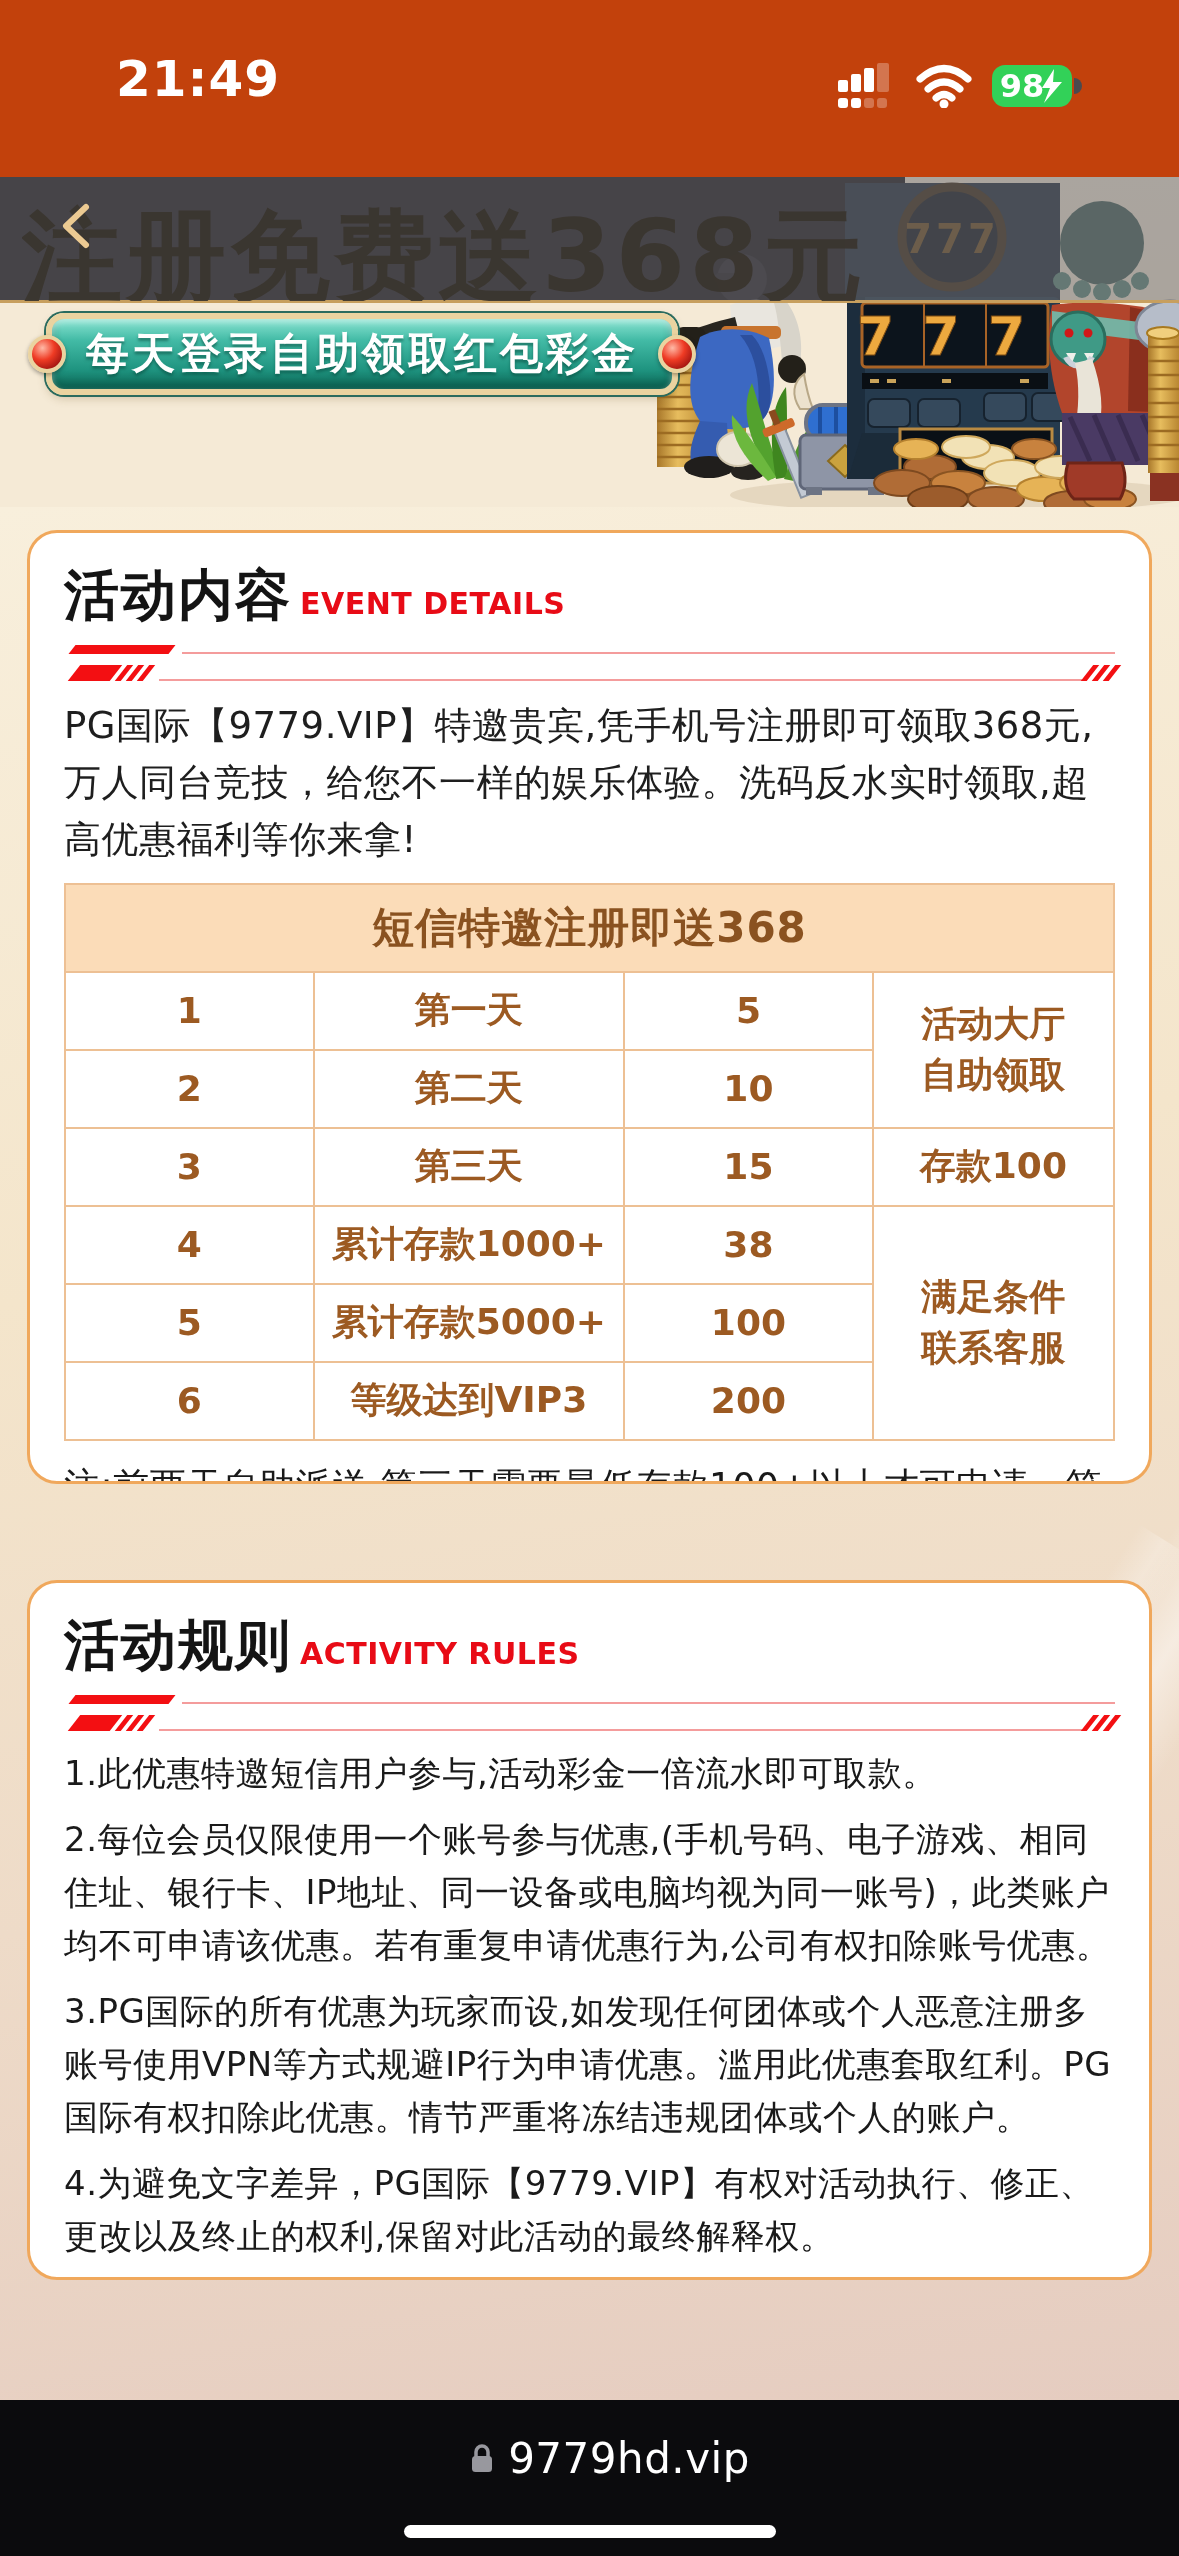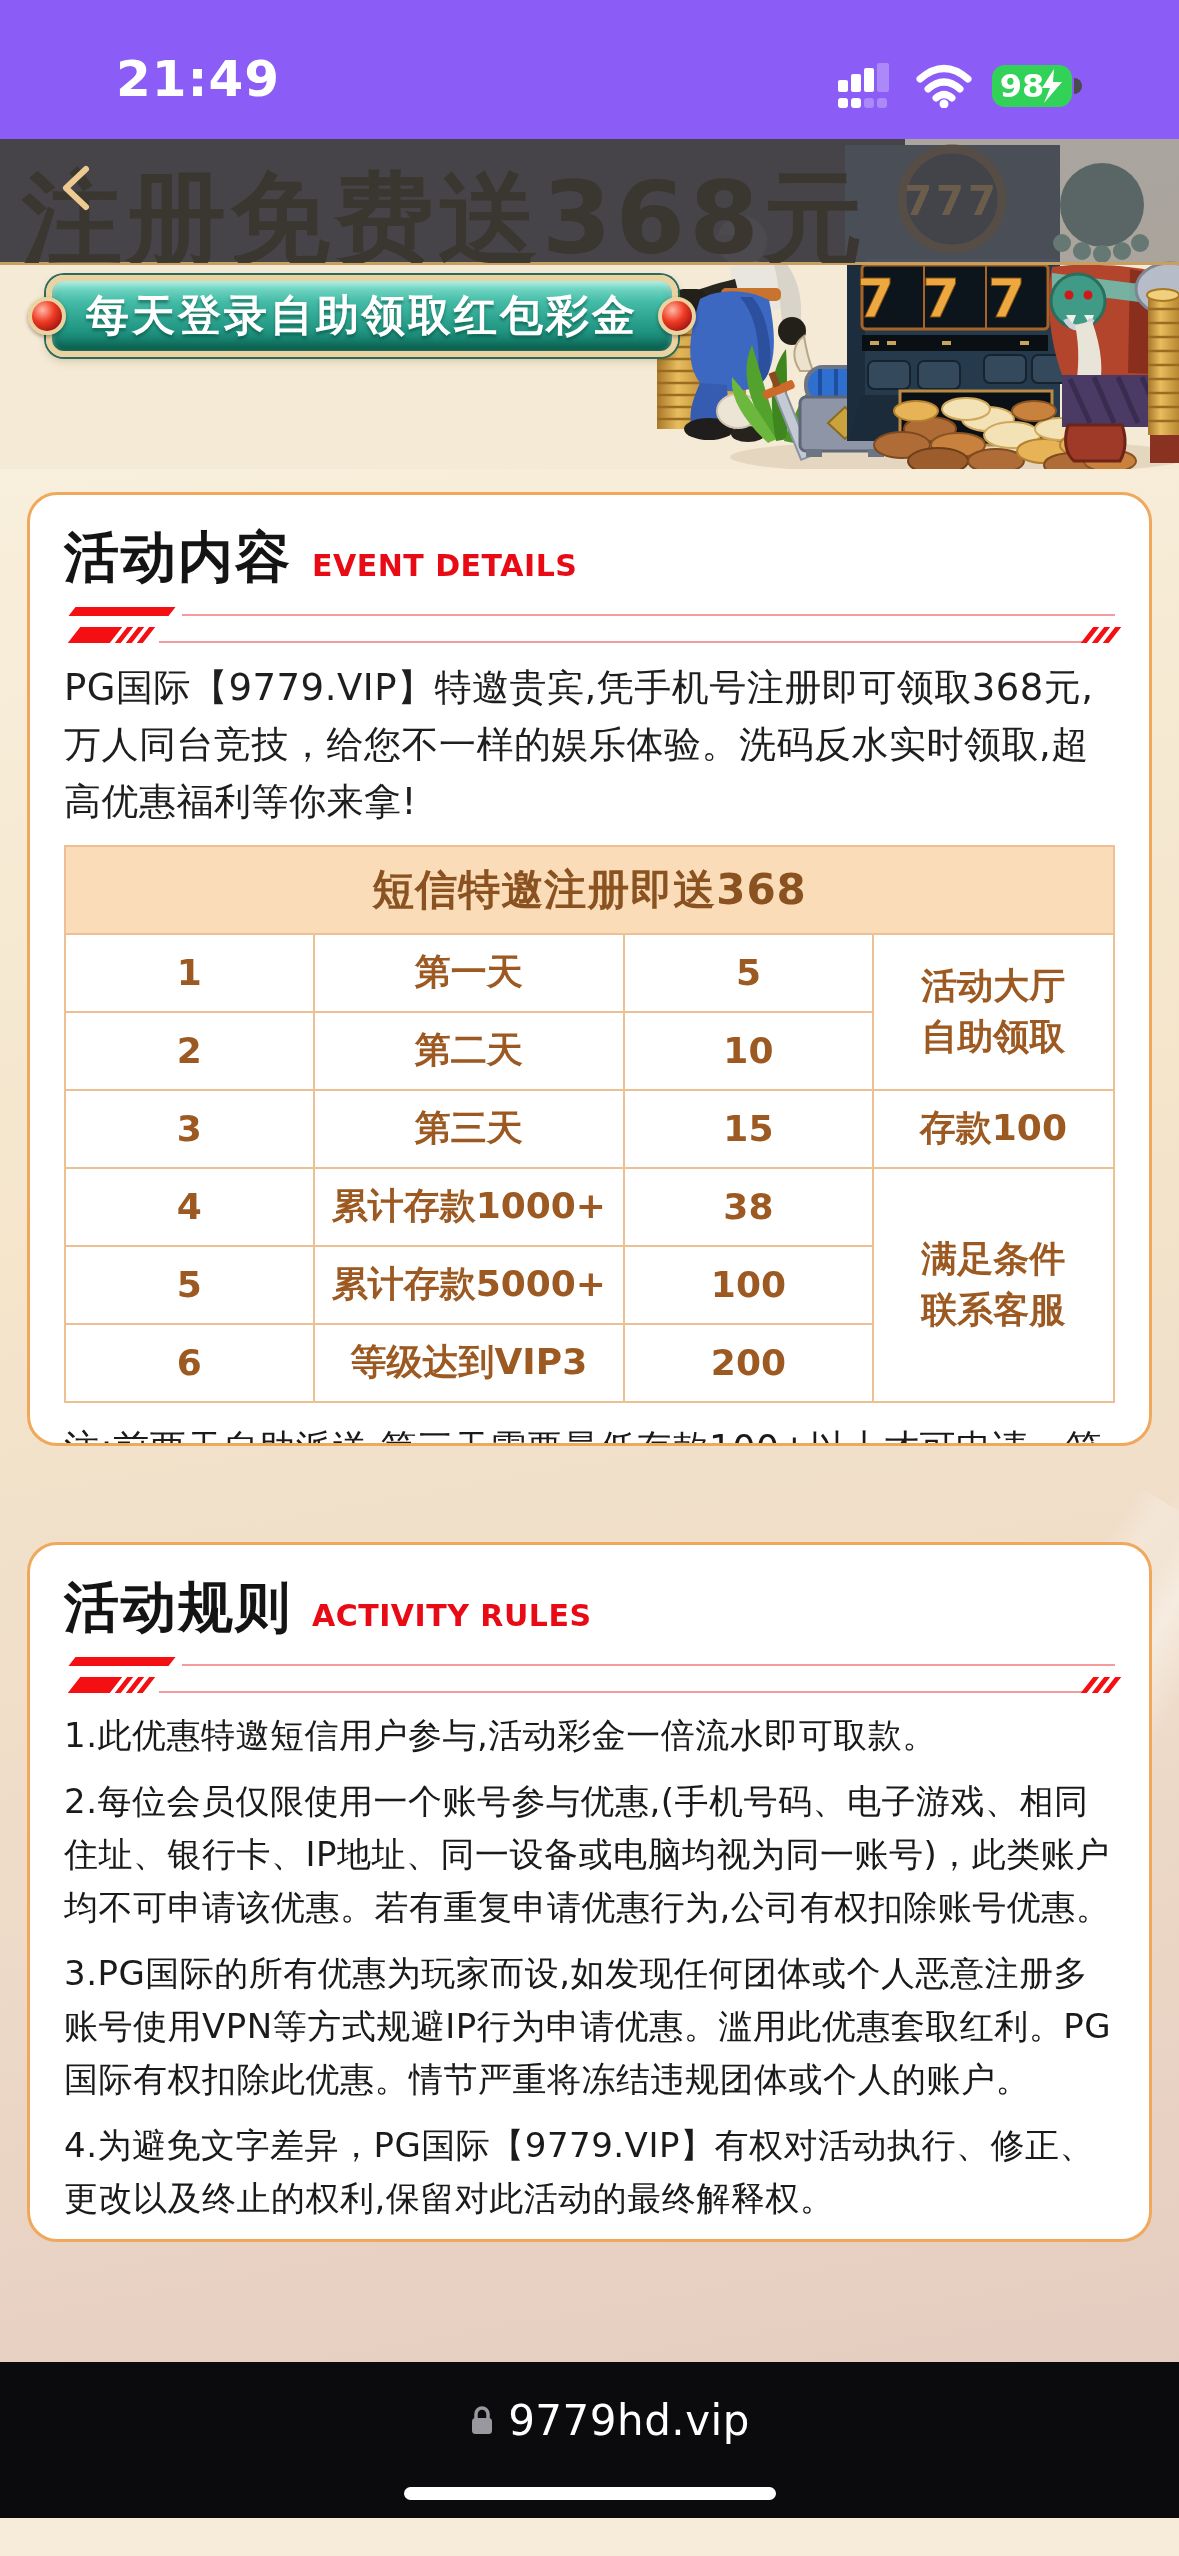--- a/index.html
+++ b/index.html
@@ -1,21 +1,21 @@
 <!DOCTYPE html>
 <html><head>
 <meta charset="utf-8">
 <style>
   html,body{margin:0;padding:0;background:#3a3a3a;}
   *,*:before,*:after{box-sizing:border-box;}
   body{font-family:"DejaVu Sans","Liberation Sans",sans-serif;}
   #phone{position:relative;width:1179px;height:2556px;margin:0 auto;background:#f6ecd9;overflow:hidden;}
 
   
-  .statusbar{position:relative;height:139px;background:#8b5cf6;z-index:6;}
+  .statusbar{position:relative;height:177px;background:#c2410c;z-index:6;}
   .time{position:absolute;left:116px;top:50px;font-size:50px;font-weight:700;color:#fff;letter-spacing:1px;}
   .sb-icons{position:absolute;right:95px;top:62px;display:flex;align-items:center;gap:20px;}
 
   
   .banner{position:relative;height:330px;background:linear-gradient(180deg,#f7eddb,#f2e6d0);overflow:hidden;}
   .banner-art{position:absolute;inset:0;z-index:1;}
   .nav-overlay{position:absolute;top:0;left:0;right:0;height:126px;background:rgba(108,106,110,.55);border-bottom:3px solid #c79f5e;z-index:2;}
   .ghost{position:absolute;left:22px;top:14px;width:884px;height:110px;z-index:3;font-size:100px;font-weight:800;color:#3a352e;letter-spacing:4px;white-space:nowrap;overflow:hidden;opacity:.92;}
   .nav{position:absolute;top:16px;left:0;right:0;height:62px;z-index:4;display:flex;align-items:center;justify-content:center;}
   .nav-title{font-size:44px;font-weight:700;color:#ecca92;letter-spacing:1px;}
@@ -34,21 +34,21 @@
   
   .main{position:relative;height:1893px;background:linear-gradient(170deg,#f8efdc 0%,#f4e5cb 38%,#eedbc8 68%,#e5ccc0 100%);overflow:hidden;}
   .streak{position:absolute;background:linear-gradient(90deg,rgba(255,255,255,0),rgba(255,255,255,.45),rgba(255,255,255,0));transform:rotate(32deg);z-index:0;}
   .streak.s1{width:120px;height:900px;right:30px;top:820px;}
   .streak.s2{width:60px;height:700px;right:170px;top:980px;opacity:.6;}
 
   .card{position:absolute;left:27px;right:27px;background:#fff;border:3px solid #f0a85c;border-radius:30px;padding:26px 34px;overflow:hidden;z-index:1;}
   .card1{top:23px;height:954px;}
   .card2{top:1073px;height:700px;}
 
-  .sec-title{display:flex;align-items:flex-end;gap:20px;margin-top:6px;}
+  .sec-title{display:flex;align-items:flex-end;gap:8px;margin-top:6px;}
   .sec-title .cn{font-size:55px;font-weight:800;color:#141414;line-height:1.1;letter-spacing:2px;}
   .sec-title .en{font-size:30px;font-weight:700;color:#e80b16;padding-bottom:5px;letter-spacing:.5px;}
 
   .deco{margin-top:8px;}
   .deco-r1{display:flex;align-items:flex-end;height:20px;}
   .deco-r2{display:flex;align-items:flex-end;height:20px;margin-top:7px;}
   .pg1{width:100px;height:9px;background:#f30f12;transform:skewX(-38deg);margin-left:8px;}
   .pg2{width:42px;height:16px;background:#f30f12;transform:skewX(-38deg);margin-left:10px;}
   .slash{width:6px;height:16px;background:#f30f12;transform:skewX(-38deg);margin-left:5px;}
   .hair{flex:1;height:2px;background:#f49c9c;margin-left:10px;}

